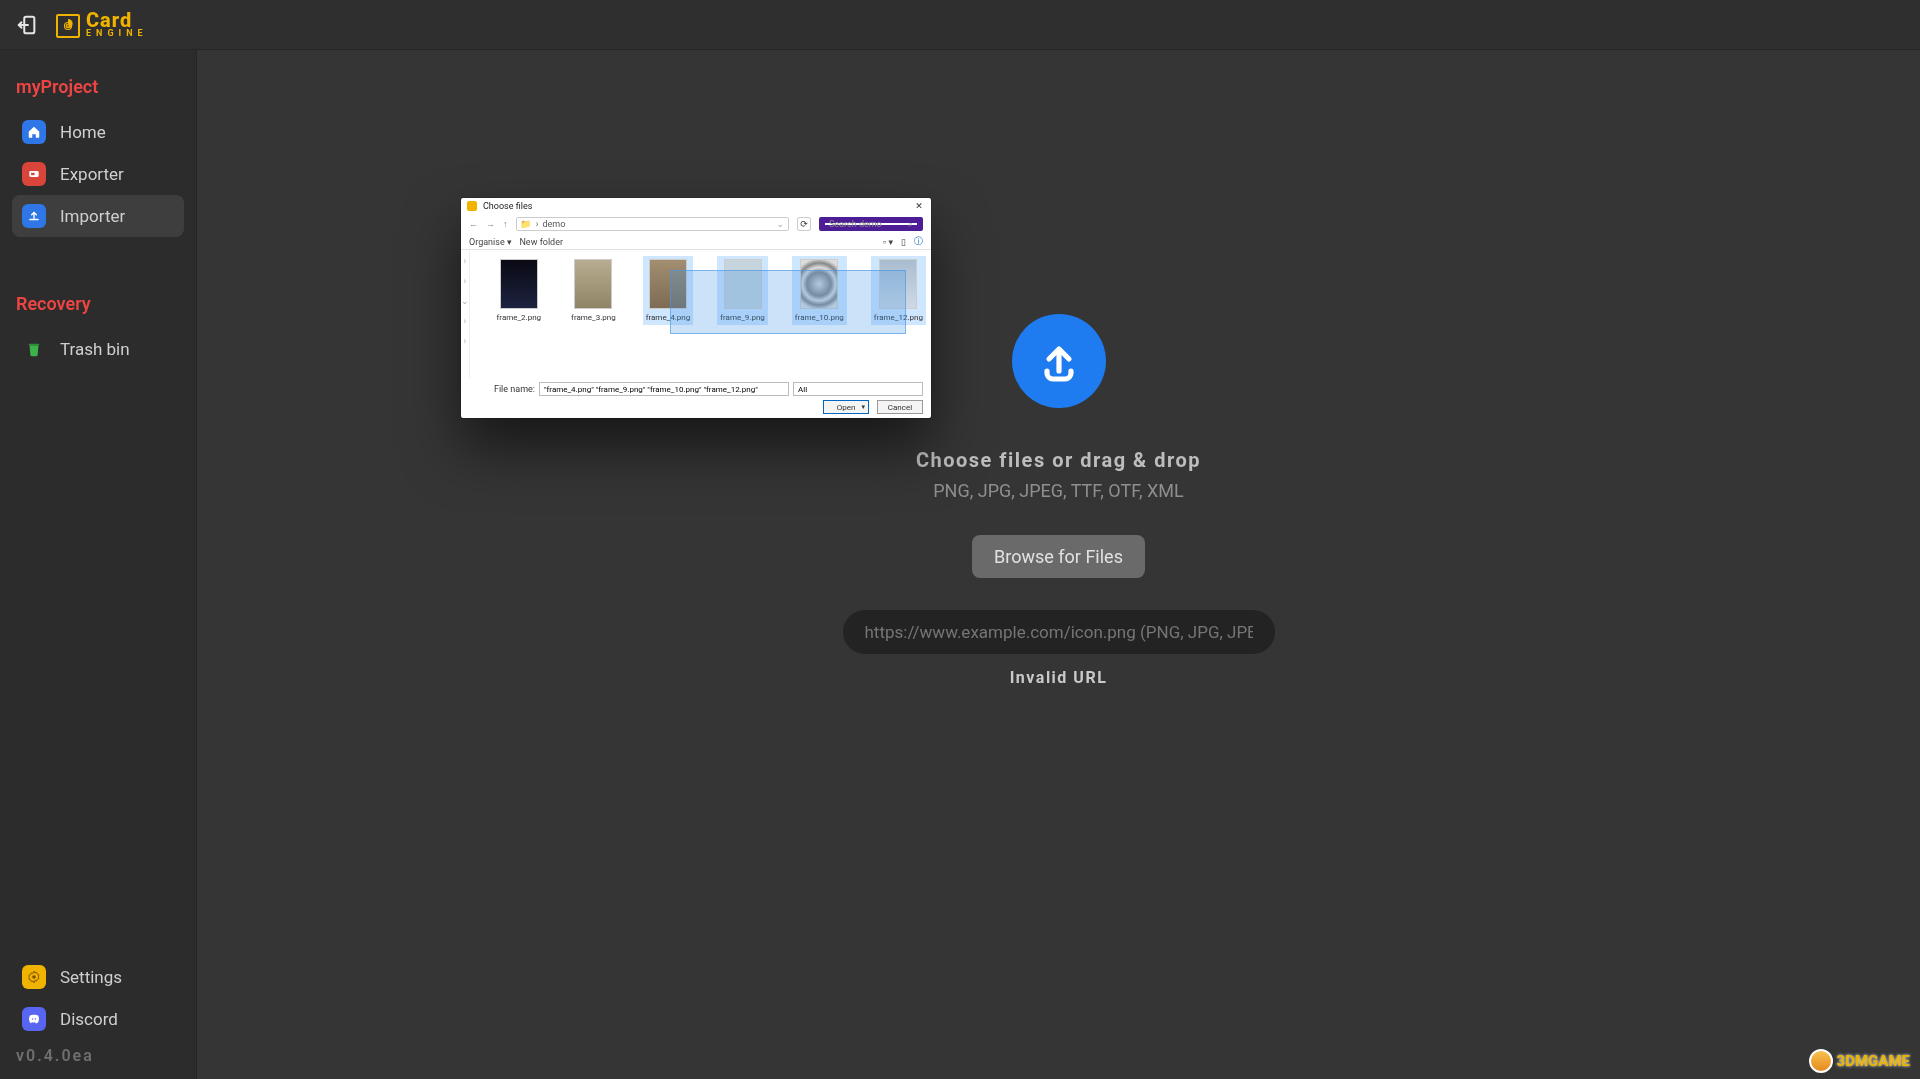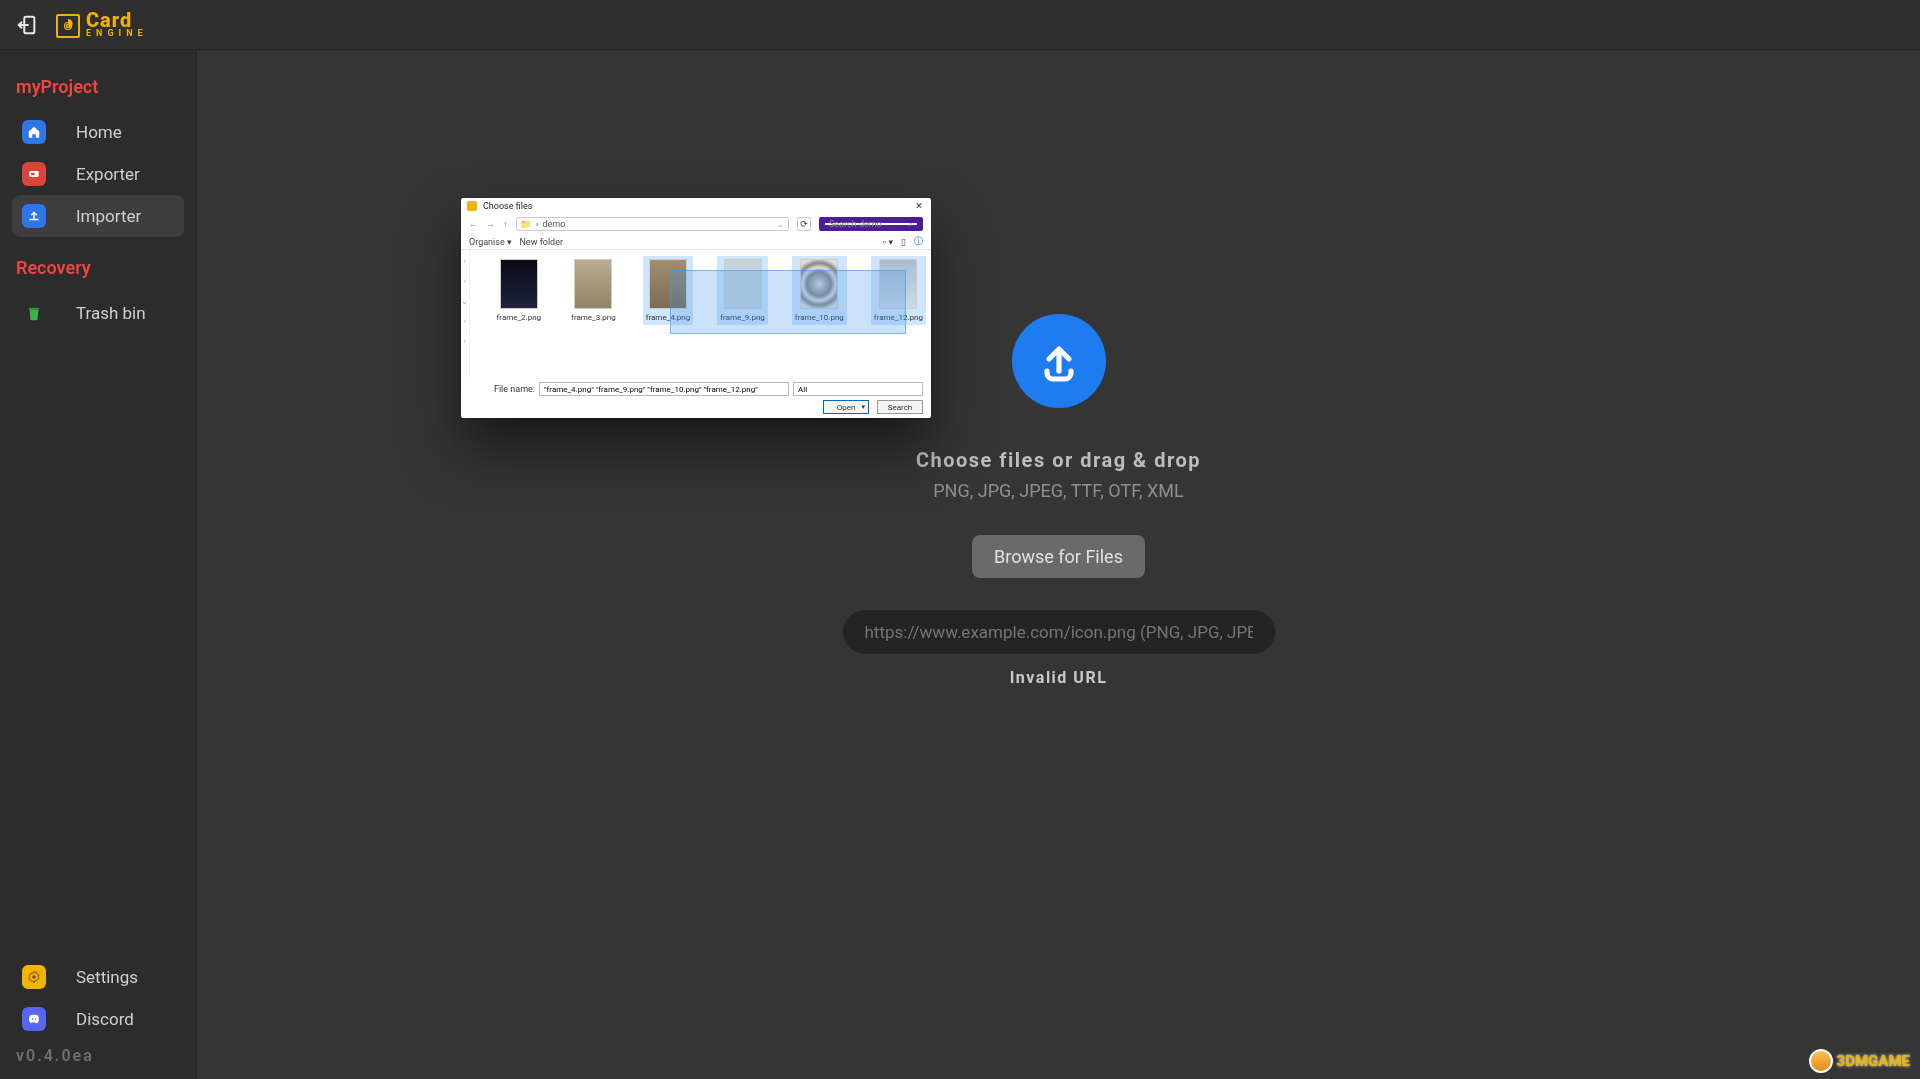--- a/index.html
+++ b/index.html
@@ -10,21 +10,21 @@
 .brand { display:flex; align-items:flex-end; gap:6px; }
 .brand-mark { width:24px; height:24px; border:2px solid #f0b400; display:flex; align-items:center; justify-content:center; border-radius:2px;}
 .brand-mark svg { width:14px; height:14px; }
 .brand-text { display:flex; flex-direction:column; line-height:0.9; }
 .brand-text .t1 { color:#f0b400; font-weight:800; font-size:20px; letter-spacing:1px;}
 .brand-text .t2 { color:#f0b400; font-weight:700; font-size:9px; letter-spacing:5px;}
 
 .layout { display:flex; height: calc(100% - 50px); }
 .sidebar { width: 197px; background:#2c2c2c; display:flex; flex-direction:column; padding: 22px 12px 14px 12px; border-right:1px solid #242424;}
 .sidebar .section-title { color:#ef4444; font-size:18px; font-weight:600; padding: 4px 4px 14px 4px;}
-.sidebar .item { display:flex; align-items:center; gap:30px; padding:9px 10px; border-radius:8px; font-size:17px; color:#cfcfcf; cursor:pointer;}
+.sidebar .item { display:flex; align-items:center; gap:14px; padding:9px 10px; border-radius:8px; font-size:17px; color:#cfcfcf; cursor:pointer;}
 .sidebar .item.active { background:#3e3e3e; }
 .icon-chip { width:24px; height:24px; border-radius:6px; display:flex; align-items:center; justify-content:center; font-size:13px;}
 .chip-home{background:#2f76e6;} .chip-export{background:#d9453a;} .chip-import{background:#2f76e6;} .chip-trash{background:transparent;} .chip-settings{background:#f0b400;} .chip-discord{background:#5865f2;}
 .spacer { flex:1; }
 .version { color:#6f6f6f; font-size:16px; letter-spacing:2px; padding:6px 4px 0 4px; font-weight:600;}
 
 .main { flex:1; position:relative; }
 
 .uploader { position:absolute; left:50%; top:310px; transform:translateX(-50%); width:640px; display:flex; flex-direction:column; align-items:center; }
 .upload-circle { width:94px; height:94px; border-radius:50%; background:#1f7bf0; display:flex; align-items:center; justify-content:center; margin-top:-46px;}
@@ -123,21 +123,21 @@
       <span class="icon-chip chip-import">
         <svg width="14" height="14" viewBox="0 0 24 24" fill="none" stroke="#fff" stroke-width="2.5" stroke-linecap="round" stroke-linejoin="round">
             <path d="M12 16V6"></path>
             <path d="M8 10l4-4 4 4"></path>
             <path d="M5 18h14"></path>
           </svg>
       </span>
       <span>Importer</span>
     </div>
 
-    <div class="section-title" style="margin-top:16px;">Recovery</div>
+    <div class="section-title" style="margin-top:52px;">Recovery</div>
     <div class="item">
       <span class="icon-chip chip-trash">
         <svg width="18" height="18" viewBox="0 0 24 24">
             <path fill="#3cb34a" d="M6 7h12l-1.2 13a2 2 0 01-2 1.8H9.2a2 2 0 01-2-1.8z"></path>
             <rect x="5" y="5" width="14" height="2" rx="1" fill="#2e8f39"></rect>
           </svg>
       </span>
       <span>Trash bin</span>
     </div>
 
@@ -255,21 +255,21 @@
       <div class="dlg-bottom">
         <div class="row1">
           <span class="lbl">File name:</span>
           <input class="fn-input" value="&quot;frame_4.png&quot; &quot;frame_9.png&quot; &quot;frame_10.png&quot; &quot;frame_12.png&quot;" style="">
           <input class="type-sel" value="All" style="">
         </div>
         <div class="row2">
           <div class="dlg-btn primary">
               <span>Open</span>
             </div>
-          <div class="dlg-btn">Search</div>
+          <div class="dlg-btn">Cancel</div>
         </div>
       </div>
     </div>
 
     <div class="watermark">
       <div class="wm-circle"></div>
       <div class="wm-text">3DMGAME</div>
     </div>
   </main>
 </div>

